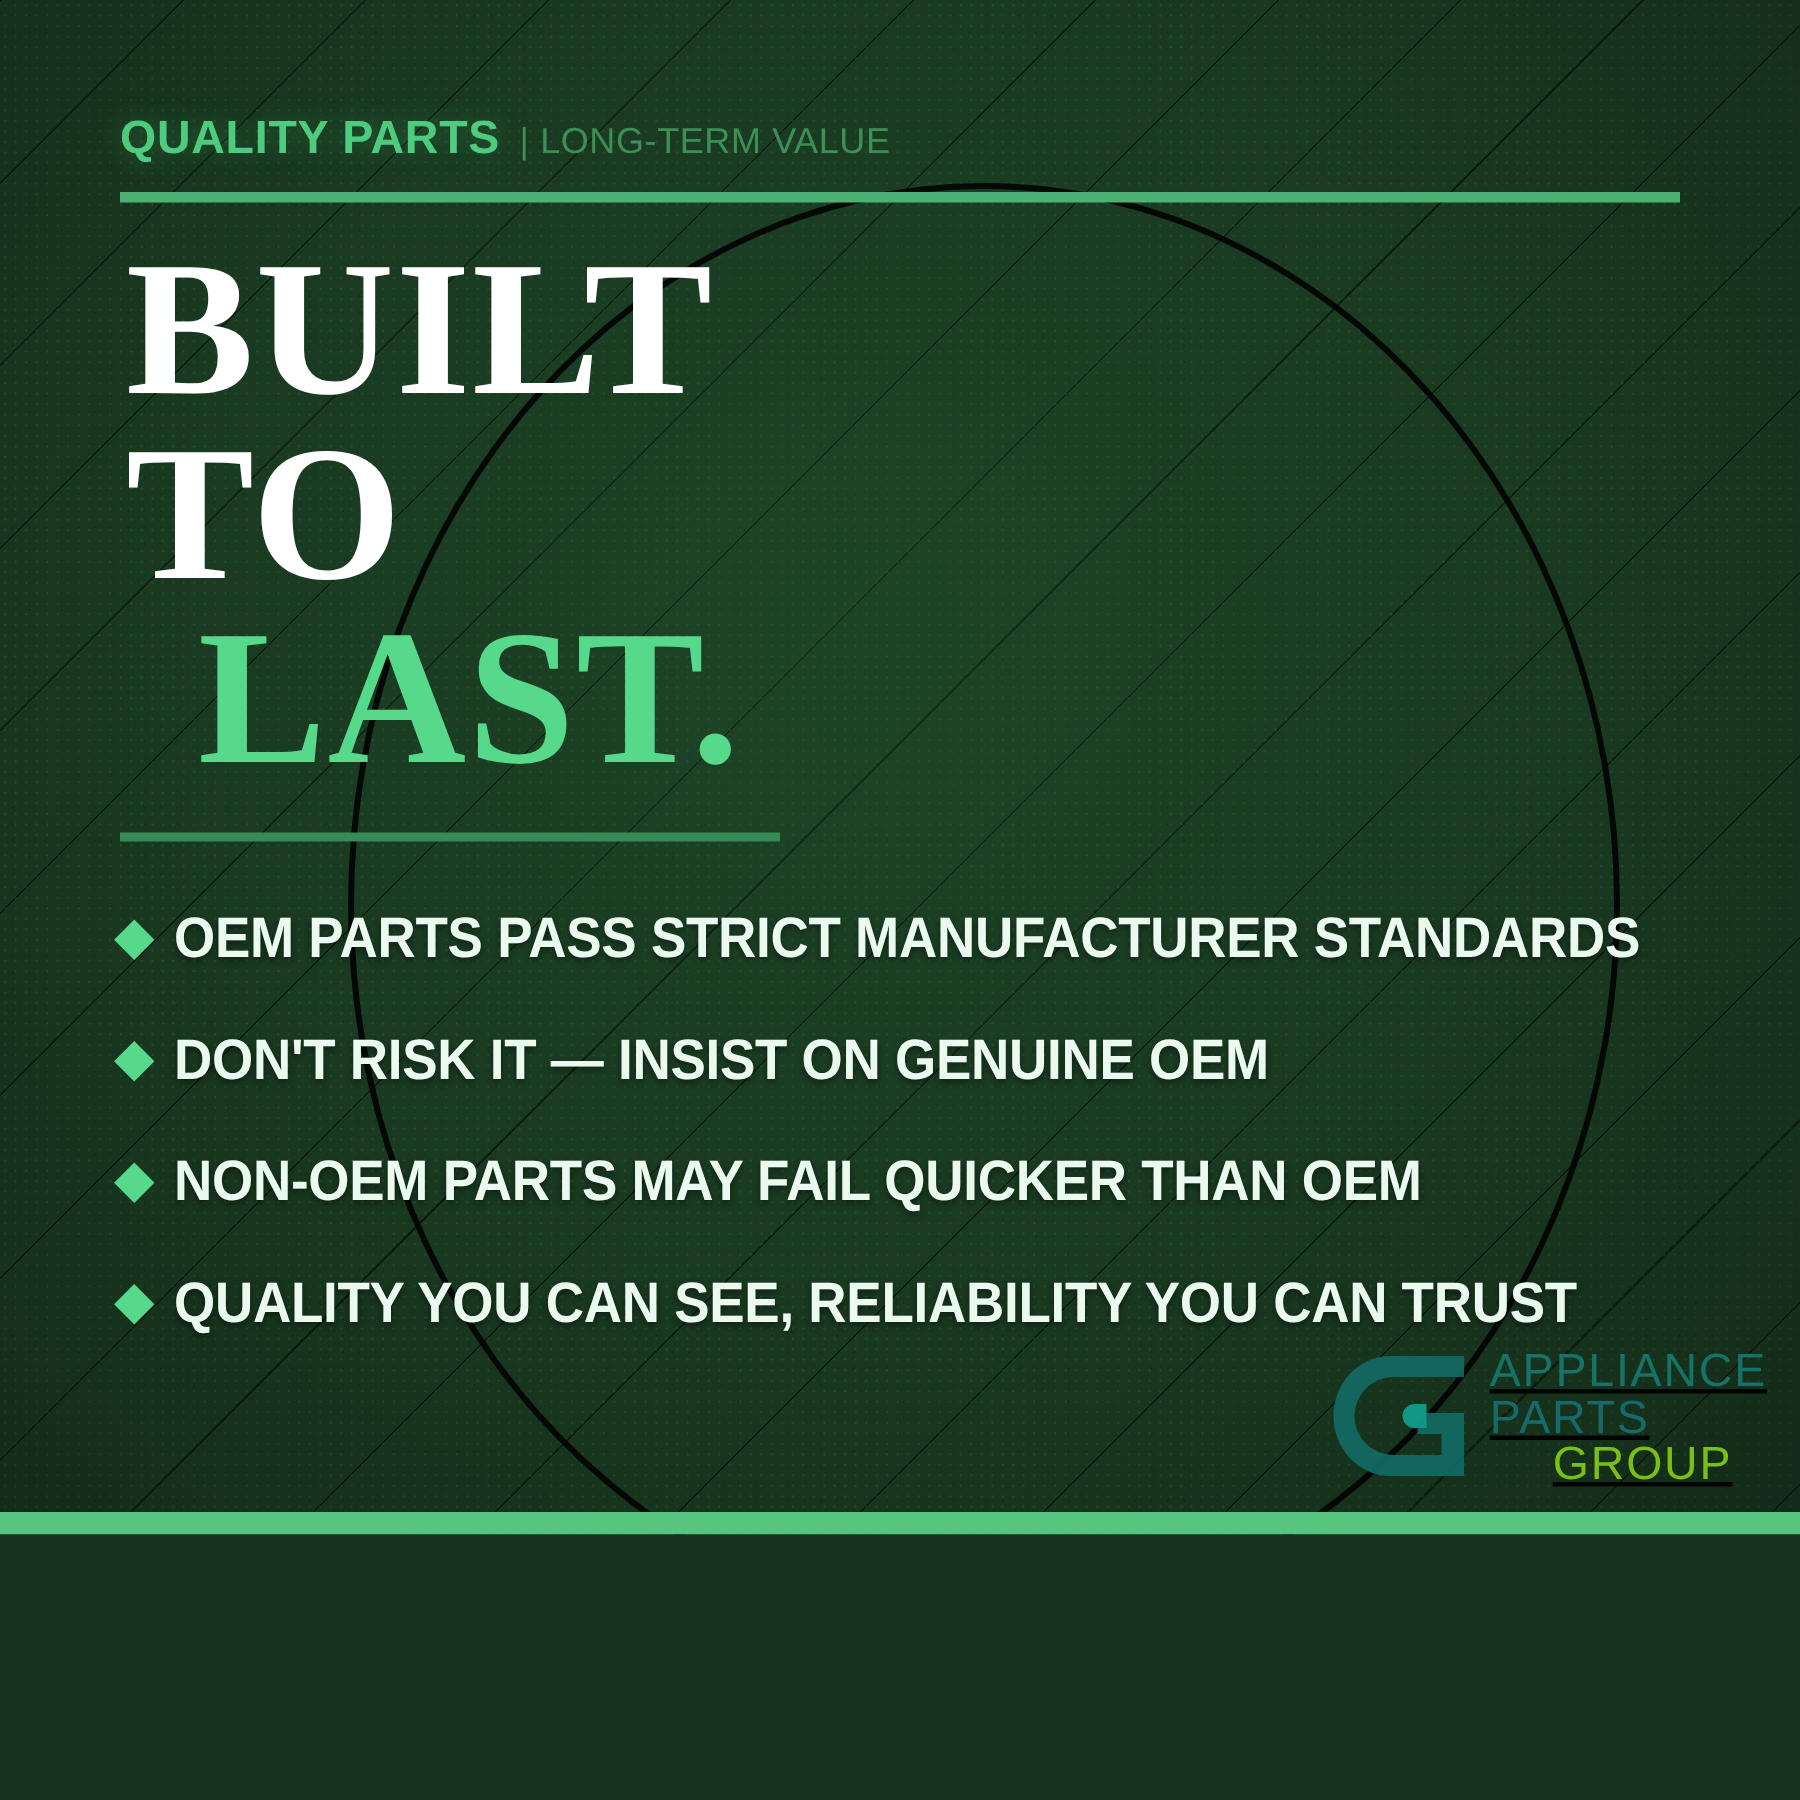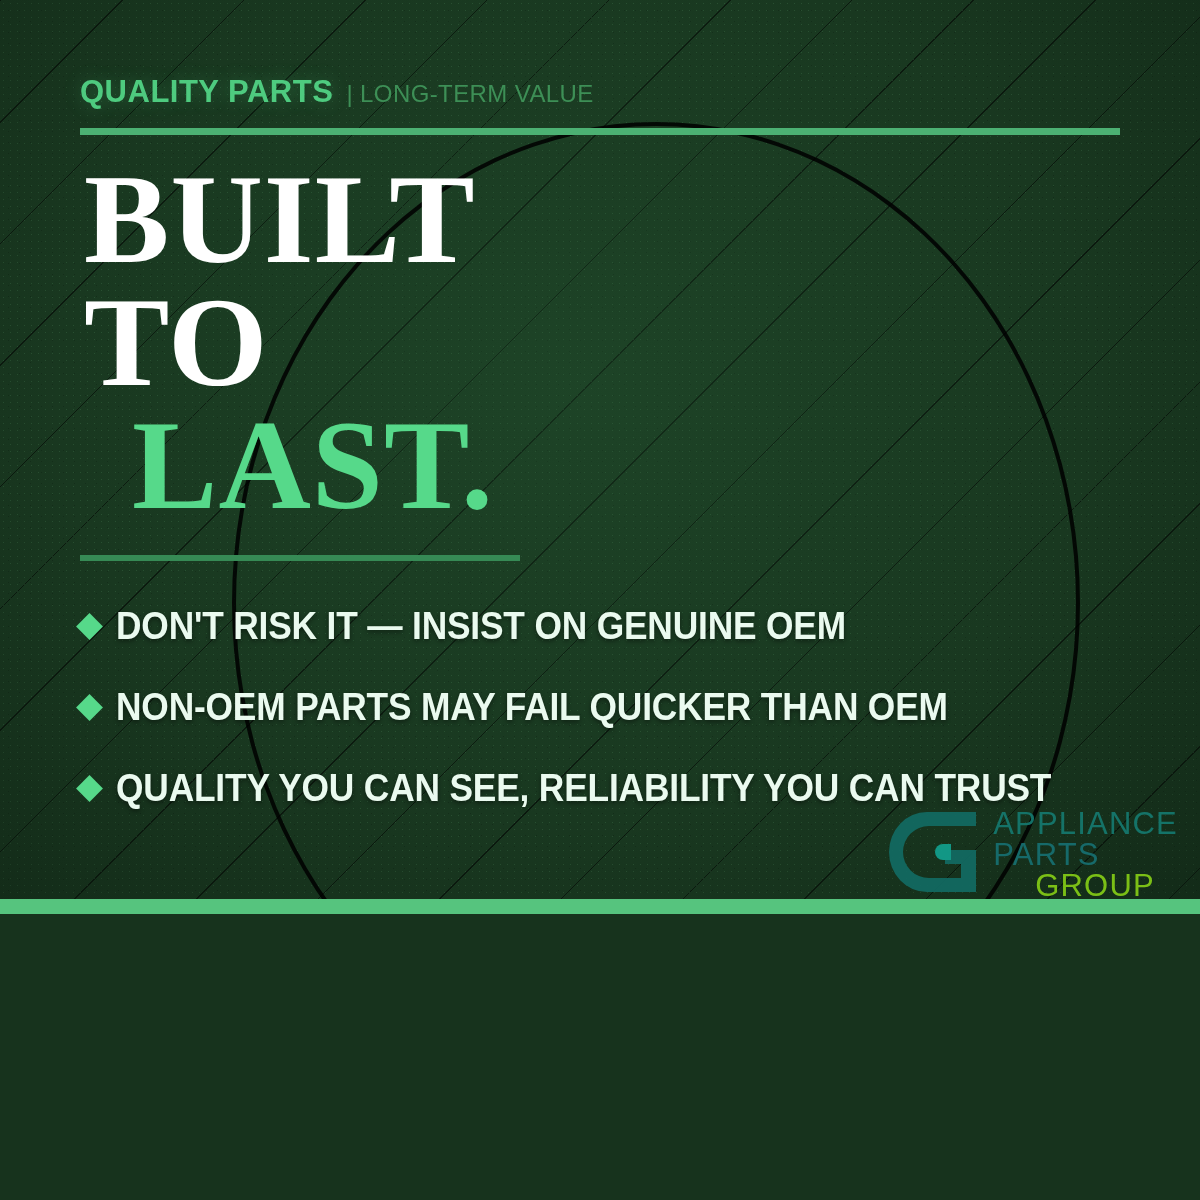--- a/index.html
+++ b/index.html
@@ -7,21 +7,21 @@
   html, body {
     width: 1200px;
     height: 1200px;
     overflow: hidden;
     background: #17331d;
   }
 
   #poster {
     position: relative;
     width: 1200px;
-    height: 914px;
+    height: 1023px;
     background-color: #193820;
     overflow: hidden;
     font-family: "Liberation Sans", sans-serif;
   }
 
   
   .bg-stripes {
     position: absolute;
     inset: 0;
     background-image: repeating-linear-gradient(
@@ -151,25 +151,25 @@
     color: #eafaef;
     transform: scaleX(0.93);
     transform-origin: left center;
     text-shadow: 0 2px 5px rgba(0,0,0,0.45);
   }
 
   
   .brand {
     position: absolute;
     right: 22px;
-    bottom: 12px;
-    display: flex;
-    align-items: center;
+    bottom: 28px;
+    display: flex;
     gap: 12px;
     opacity: 0.92;
+    text-decoration: underline;
   }
   .brand-mark { flex: 0 0 auto; }
   .brand-words {
     display: flex;
     flex-direction: column;
     line-height: 1.0;
   }
   .brand-words span {
     font-family: "Liberation Sans", sans-serif;
     font-weight: normal;
@@ -210,20 +210,24 @@
   <div class="headline">
     <span class="ln ln-white">BUILT</span>
     <span class="ln ln-white">TO</span>
     <span class="ln ln-accent">LAST.</span>
   </div>
 
   <div class="sub-rule"></div>
 
   <div class="bullets">
 
+    <div class="bullet-row">
+      <span class="diamond"></span>
+      <span class="bullet-text">OEM PARTS PASS STRICT MANUFACTURER STANDARDS</span>
+    </div>
 
     <div class="bullet-row">
       <span class="diamond"></span>
       <span class="bullet-text">DON'T RISK IT — INSIST ON GENUINE OEM</span>
     </div>
 
     <div class="bullet-row">
       <span class="diamond"></span>
       <span class="bullet-text">NON-OEM PARTS MAY FAIL QUICKER THAN OEM</span>
     </div>

